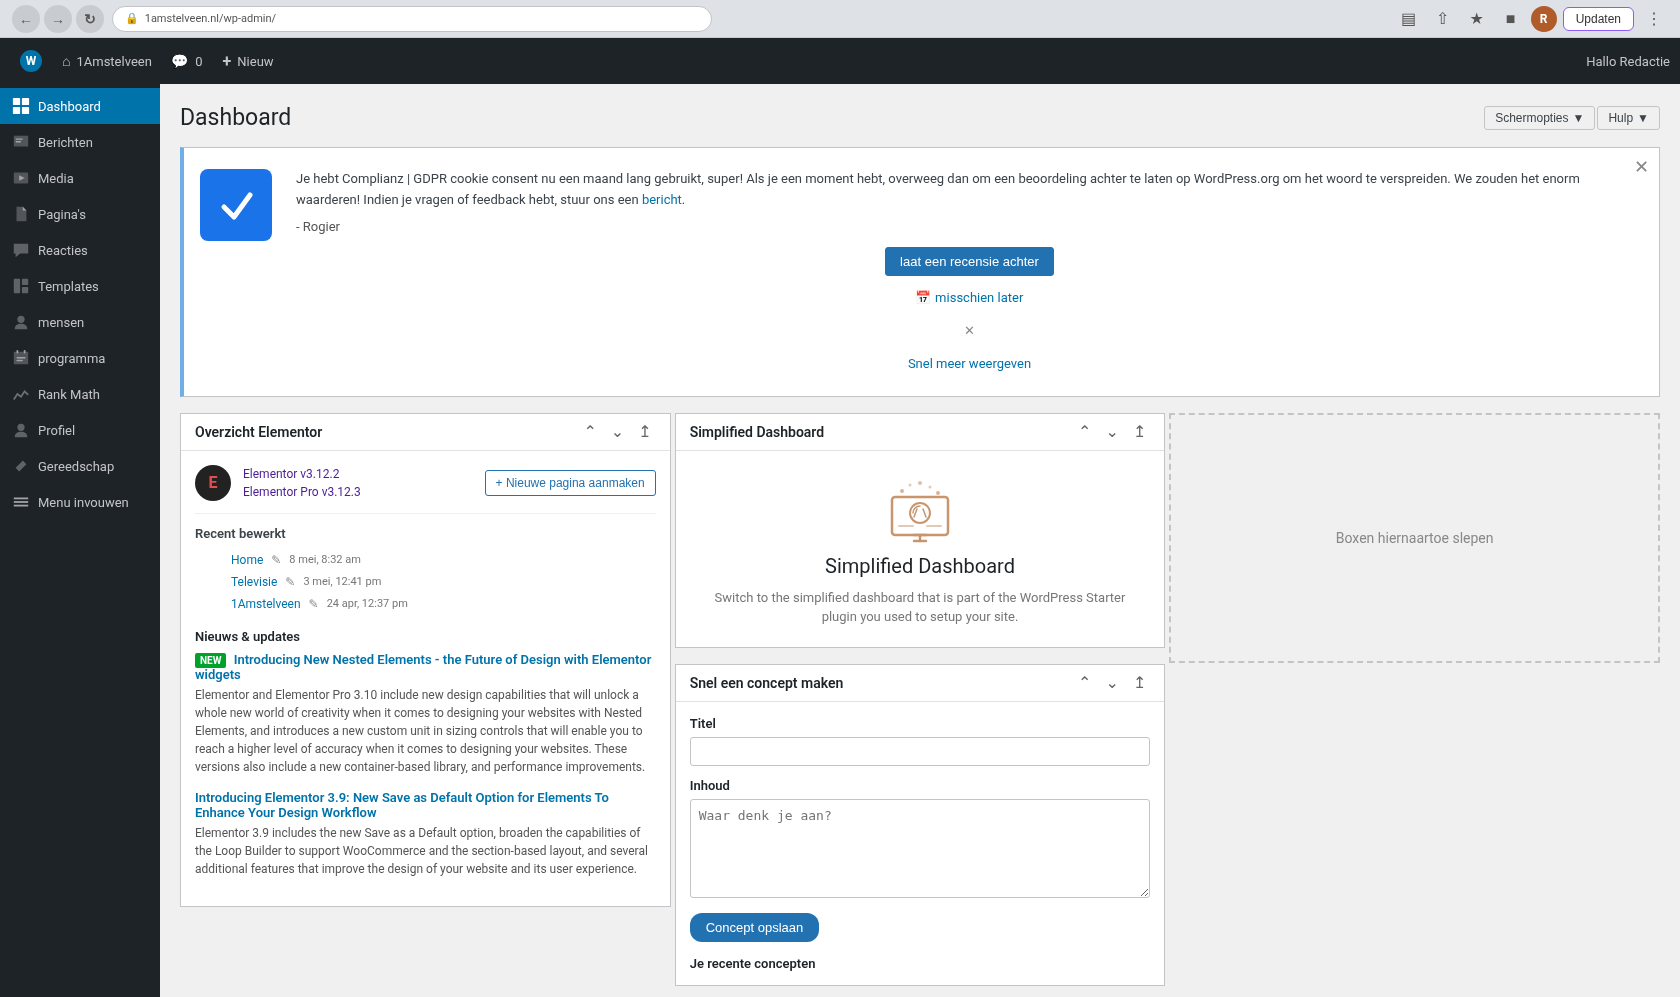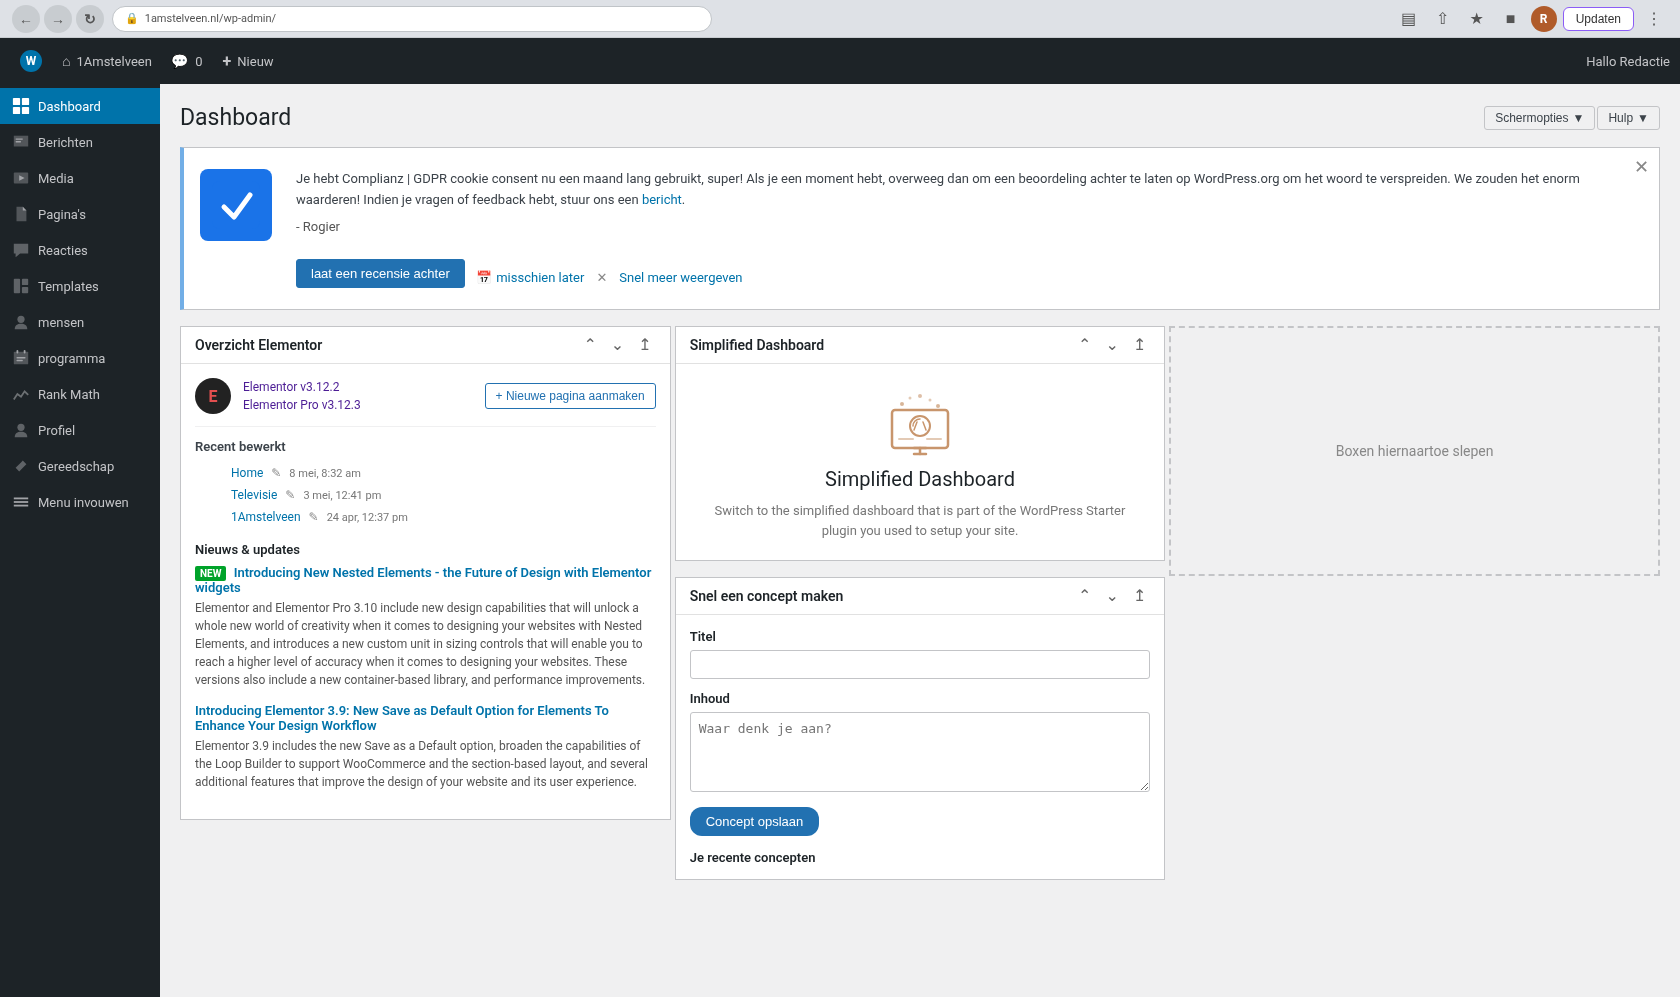--- a/index.html
+++ b/index.html
@@ -102,21 +102,21 @@
       margin-bottom: 16px; padding: 21px 16px; display: flex; gap: 24px; align-items: flex-start;
       position: relative;
     }
     .notice-logo {
       width: 72px; height: 72px; background: #1a73e8; border-radius: 8px;
       display: flex; align-items: center; justify-content: center; flex-shrink: 0;
     }
     .notice-content { flex: 1; font-size: 13px; line-height: 1.6; color: #3c434a; }
     .notice-content a { color: #0073aa; text-decoration: none; }
     .notice-author { color: #555; margin-top: 6px; }
-    .notice-actions { display: flex; align-items: flex-end; gap: 12px; margin-top: 22px; }
+    .notice-actions { display: flex; align-items: center; gap: 12px; margin-top: 10px; flex-direction: column; }
     .btn-primary-blue {
       background: #2271b1; color: #fff; border: 1px solid #2271b1; border-radius: 3px;
       padding: 6px 14px; font-size: 13px; cursor: pointer;
     }
     .notice-link { color: #0073aa; text-decoration: none; font-size: 13px; }
     .notice-close {
       position: absolute; top: 10px; right: 10px; background: none; border: none;
       cursor: pointer; font-size: 18px; color: #888; line-height: 1;
     }
 
@@ -176,21 +176,21 @@
 
     
     .quick-concept .form-field { margin-bottom: 12px; }
     .quick-concept label { display: block; font-size: 13px; font-weight: 600; margin-bottom: 6px; color: #1d2327; }
     .quick-concept input[type="text"] {
       width: 100%; padding: 6px 8px; border: 1px solid #c3c4c7; border-radius: 3px;
       font-size: 13px; color: #3c434a;
     }
     .quick-concept textarea {
       width: 100%; padding: 8px; border: 1px solid #c3c4c7; border-radius: 3px;
-      font-size: 13px; color: #999; resize: vertical; height: 80px;
+      font-size: 13px; color: #999; resize: vertical; height: 99px;
     }
     .concept-save-btn {
       background: #2271b1; color: #fff; border: none; border-radius: 12px;
       padding: 7px 16px; font-size: 13px; cursor: pointer;
     }
     .recent-concepts-title { font-size: 13px; font-weight: 600; margin-top: 14px; color: #1d2327; }
 
     
     .drop-zone {
       border: 2px dashed #c3c4c7; min-height: 250px;

